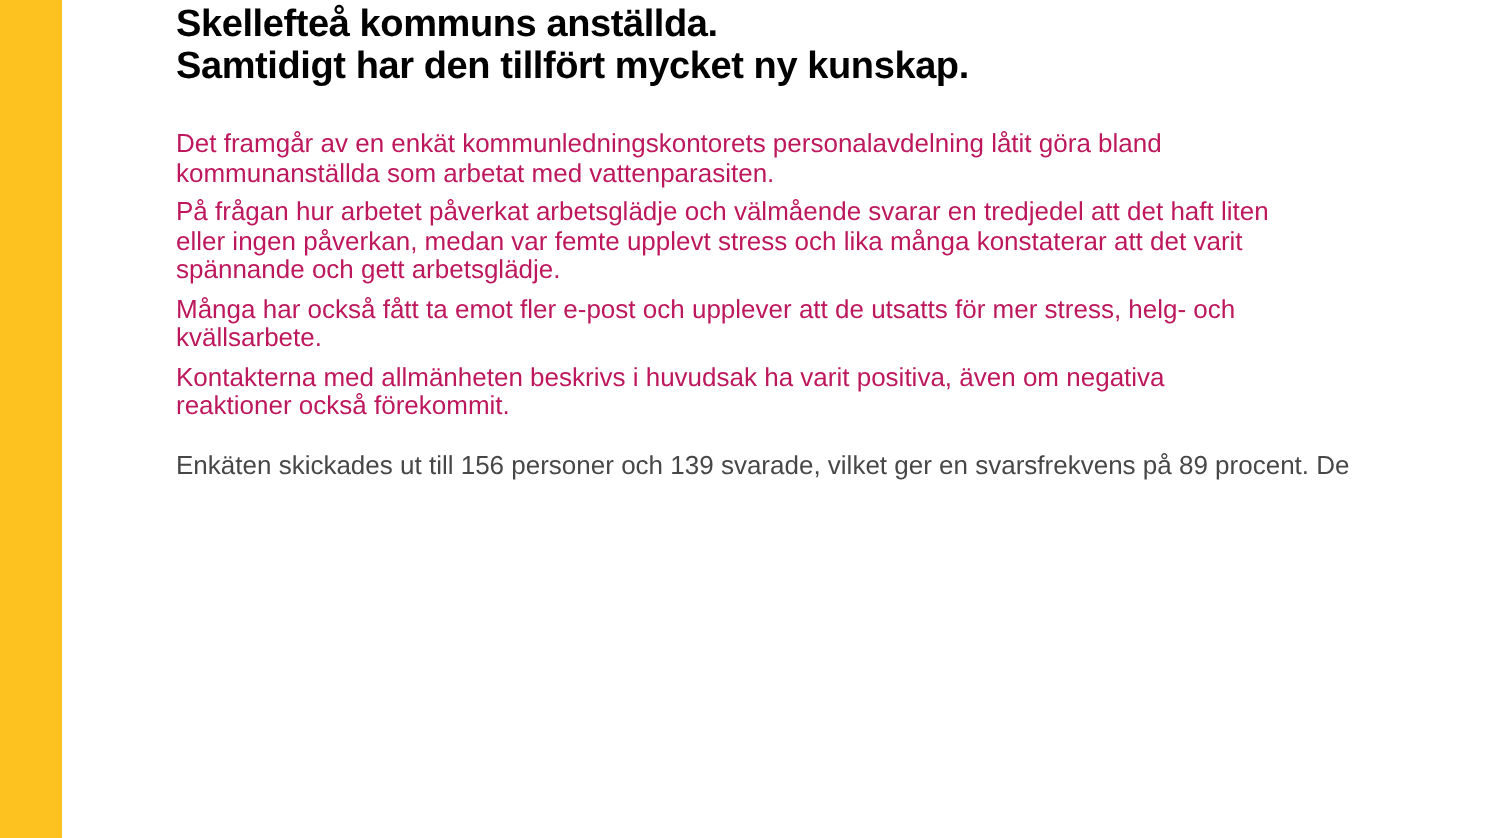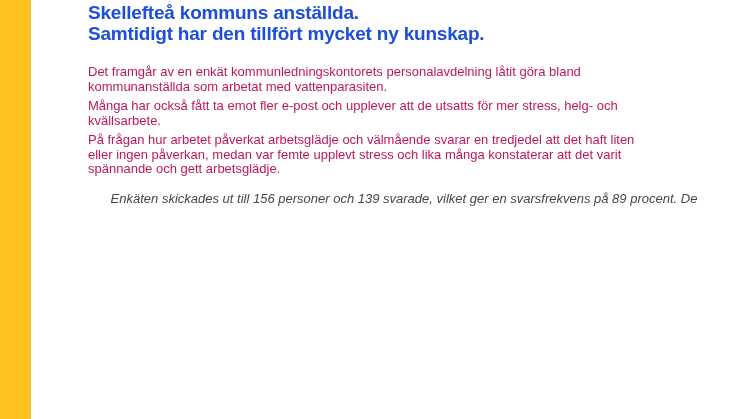--- a/index.html
+++ b/index.html
@@ -24,56 +24,56 @@
     left: 88px;
     top: 2px;
     width: 632px;
   }
   .headline {
     font-family: "Liberation Sans", sans-serif;
     font-weight: bold;
     font-size: 19px;
     line-height: 21px;
     letter-spacing: -0.2px;
-    color: #1d4ed8;
+    color: #000000;
     white-space: pre;
     margin: 0 0 21px 0;
   }
   .article-body p {
     font-size: 13px;
     line-height: 14.5px;
     color: #be185d;
     white-space: pre;
     margin: 0 0 5px 0;
   }
   .survey-note {
     font-size: 13px;
     line-height: 14.5px;
-    font-style: italic;
     color: #474747;
     white-space: pre;
     margin: 15px 0 0 0;
-    text-align: center;
   }
 </style>
 </head>
 <body>
 
 <div class="page">
   <div class="accent-bar"></div>
 
   <div class="content-column">
     <h1 class="headline">Skellefteå kommuns anställda.
 Samtidigt har den tillfört mycket ny kunskap.</h1>
 
     <div class="article-body">
       <p>Det framgår av en enkät kommunledningskontorets personalavdelning låtit göra bland
 kommunanställda som arbetat med vattenparasiten.</p>
-      <p>Många har också fått ta emot fler e-post och upplever att de utsatts för mer stress, helg- och
-kvällsarbete.</p>
       <p>På frågan hur arbetet påverkat arbetsglädje och välmående svarar en tredjedel att det haft liten
 eller ingen påverkan, medan var femte upplevt stress och lika många konstaterar att det varit
 spännande och gett arbetsglädje.</p>
+      <p>Många har också fått ta emot fler e-post och upplever att de utsatts för mer stress, helg- och
+kvällsarbete.</p>
+      <p>Kontakterna med allmänheten beskrivs i huvudsak ha varit positiva, även om negativa
+reaktioner också förekommit.</p>
     </div>
 
     <p class="survey-note">Enkäten skickades ut till 156 personer och 139 svarade, vilket ger en svarsfrekvens på 89 procent. De</p>
   </div>
 </div>
 
 </body></html>

